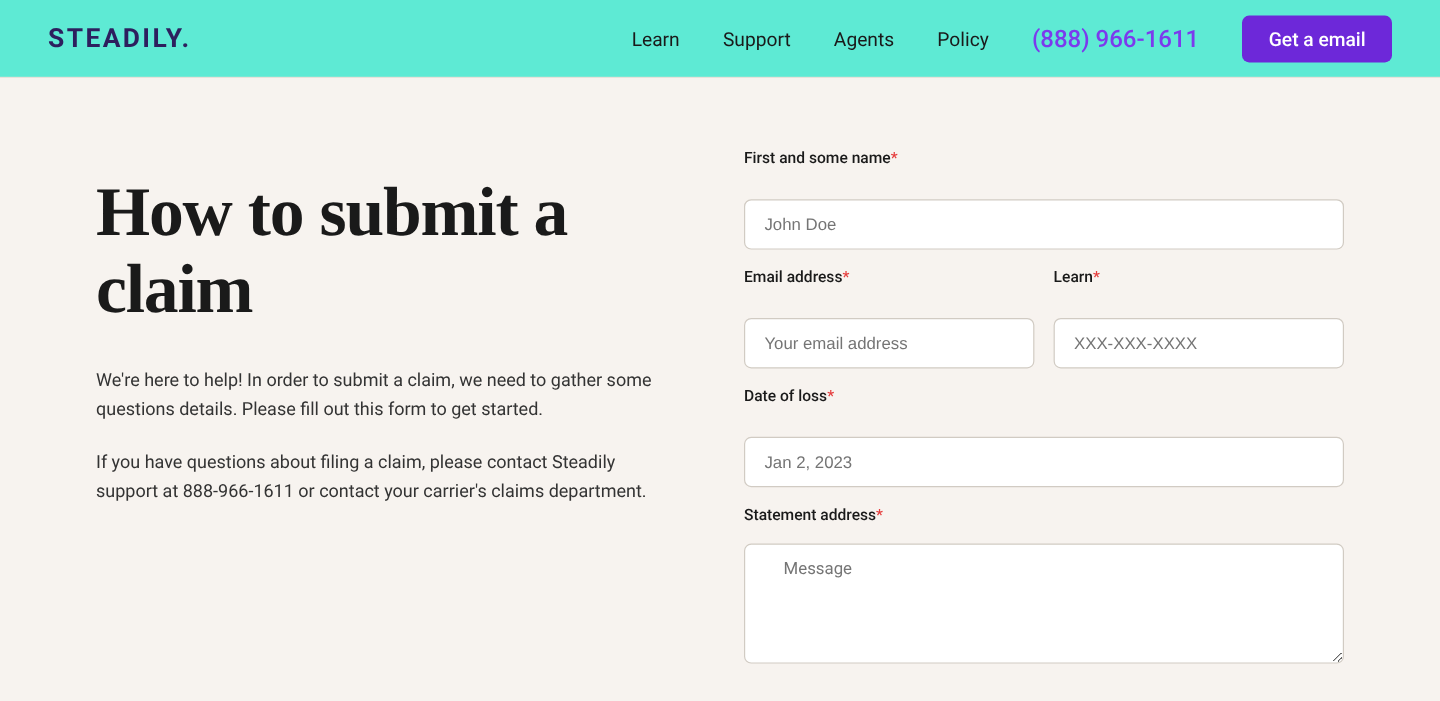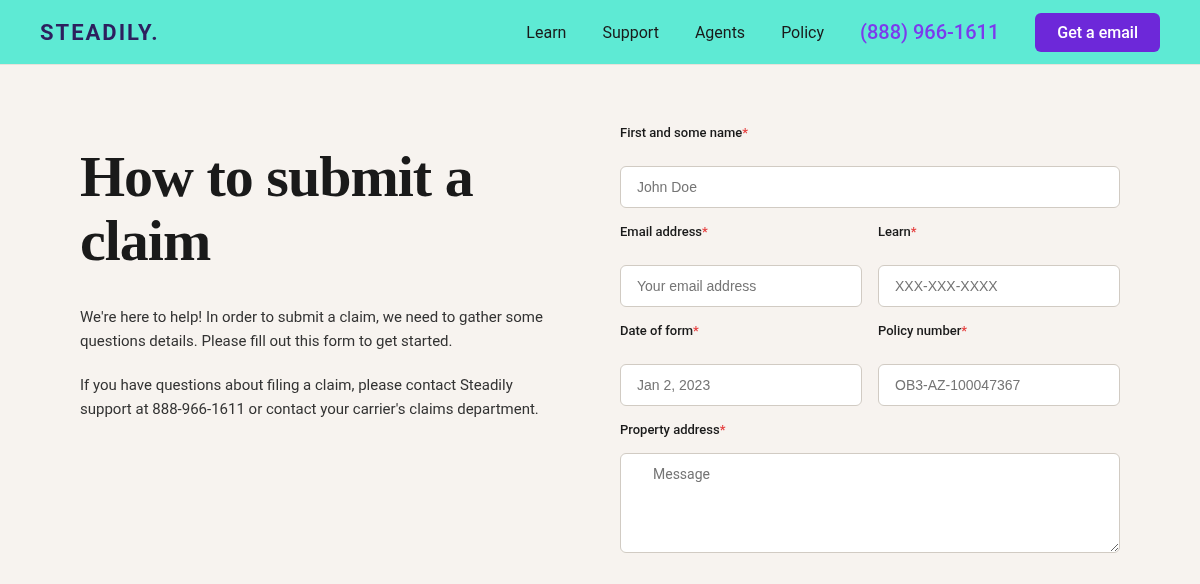--- a/index.html
+++ b/index.html
@@ -202,35 +202,29 @@
         <label class="form-label">
           <span>Learn</span><span class="required">*</span>
         </label>
         <input class="form-input" type="tel" placeholder="XXX-XXX-XXXX" style="">
       </div>
     </div>
 
     <div class="form-row">
       <div class="form-group">
         <label class="form-label">
-          <span>Date of form</span><span class="required">*</span>
+          <span>Date of loss</span><span class="required">*</span>
         </label>
         <input class="form-input" type="text" placeholder="Jan 2, 2023" style="">
       </div>
-      <div class="form-group">
-        <label class="form-label">
-          <span>Policy number</span><span class="required">*</span>
-        </label>
-        <input class="form-input" type="text" placeholder="OB3-AZ-100047367" style="">
-      </div>
     </div>
 
     <div class="form-group">
       <label class="form-label">
-        <span>Property address</span><span class="required">*</span>
+        <span>Statement address</span><span class="required">*</span>
       </label>
     </div>
 
     <div class="form-group">
       <textarea class="form-textarea" placeholder="Message" style=""></textarea>
     </div>
 
   </div>
 </div>
 

